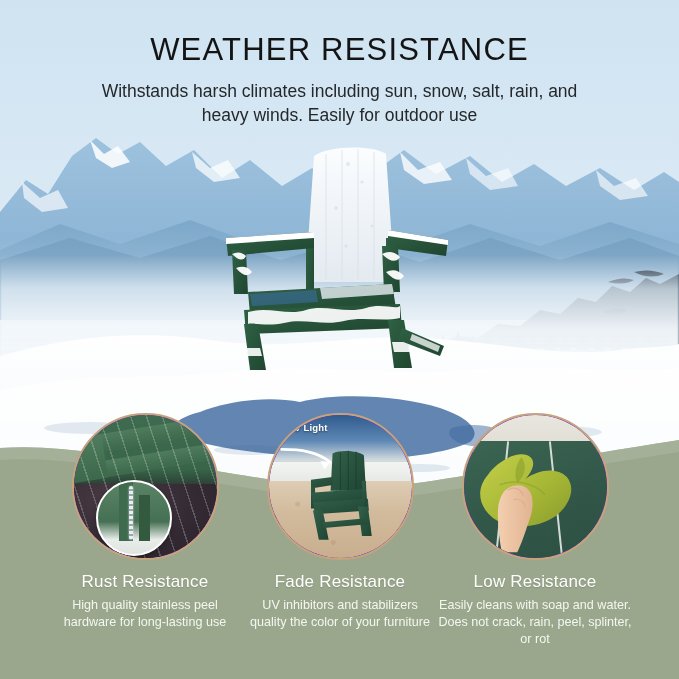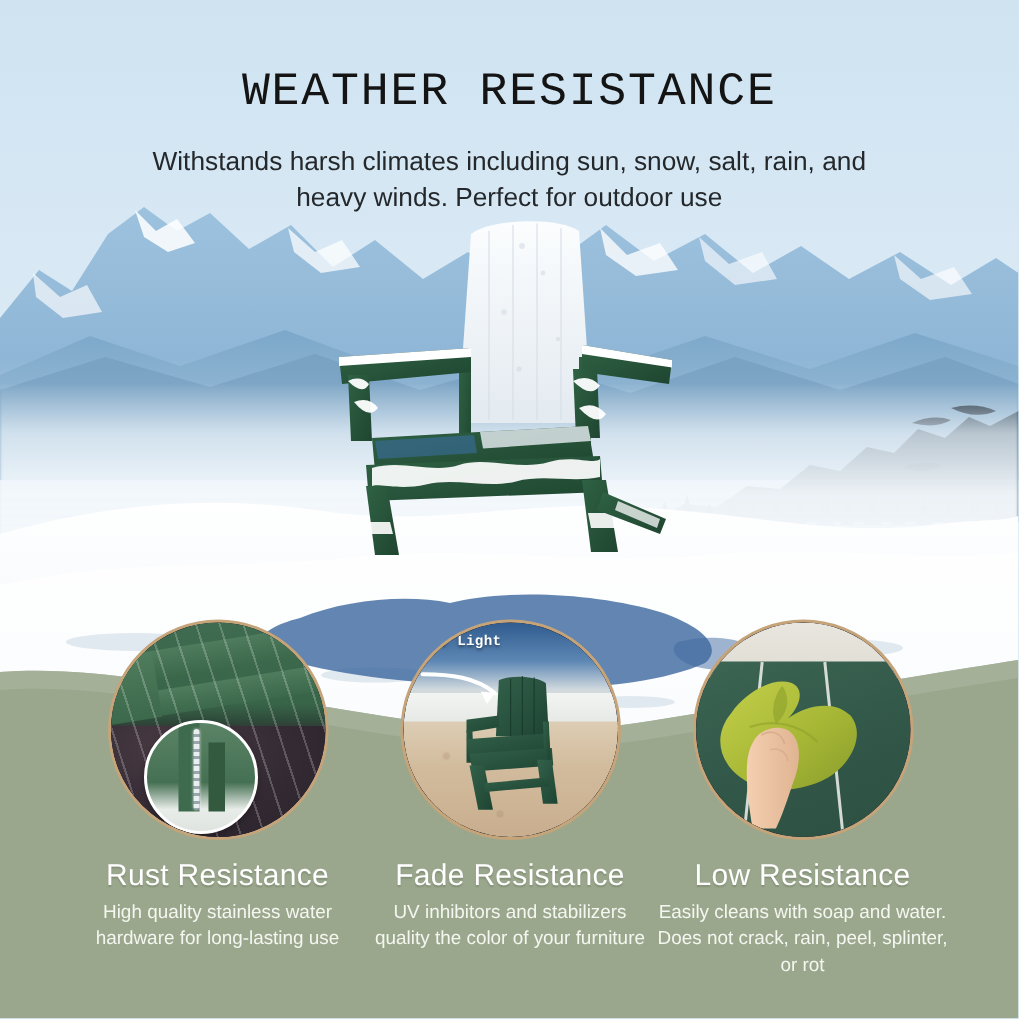--- a/index.html
+++ b/index.html
@@ -30,50 +30,49 @@
 
   
   .snowfield{position:absolute;left:0;top:300px;width:679px;height:240px;}
 
   
   .greenband{position:absolute;left:0;top:430px;width:679px;height:249px;}
 
   
   .header{position:absolute;left:0;top:0;width:679px;text-align:center;z-index:40;}
   .title{
-    margin:16px;padding-top:30px;
+    margin:4px;padding-top:30px;
     font-size:31px;font-weight:400;letter-spacing:1.2px;
     color:#141414;line-height:1.05;
-    font-family:Liberation Mono, monospace;
+    font-family:Liberation Sans, sans-serif;
   }
   .subtitle{
     margin:12px auto 0;width:500px;
     font-size:17.5px;font-weight:400;line-height:1.42;
     color:#24282b;
   }
 
   
   .features{position:absolute;left:0;top:0;width:679px;height:679px;z-index:35;}
   .feature{position:absolute;width:226px;text-align:center;}
   .f1{left:32px;top:413px;}
   .f2{left:227px;top:413px;}
   .f3{left:422px;top:413px;}
 
   .circle{
     position:relative;width:147px;height:147px;margin:0 auto;
     border-radius:50%;overflow:hidden;
     border:2.5px solid #c6a47a;
     box-sizing:border-box;
-    background:#0f172a;
-    font-family:Liberation Mono, monospace;
+    background:#6d28d9;
   }
   .circle .inner{position:absolute;inset:0;overflow:hidden;border-radius:50%;}
 
   .f-title{
-    margin:13px 0 0;font-size:20px;font-weight:400;color:#ffffff;
+    margin:13px 0 0;font-size:17px;font-weight:400;color:#ffffff;
     letter-spacing:.2px;line-height:1.1;
     text-shadow:0 1px 1px rgba(70,80,60,.25);
   }
   .f-desc{
     margin:5px auto 0;width:195px;font-size:12.6px;line-height:1.38;
     color:#f4f6f0;font-weight:400;
   }
 
   
   .c1-bg{position:absolute;inset:0;
@@ -277,21 +276,21 @@
 
   <div class="greenband">
     <svg width="679" height="249" viewBox="0 0 679 249" preserveAspectRatio="none">
       <path d="M0,18 C60,14 110,26 170,34 C240,44 300,56 340,58 C390,60 450,48 520,36 C580,26 640,16 679,10 L679,249 L0,249 Z" fill="#9aa78c"></path>
       <path d="M0,18 C60,14 110,26 170,34 C240,44 300,56 340,58 C390,60 450,48 520,36 C580,26 640,16 679,10 L679,22 C640,28 580,38 520,48 C450,60 390,72 340,70 C300,68 240,56 170,46 C110,38 60,26 0,30 Z" fill="#a8b49c" opacity="0.7"></path>
     </svg>
   </div>
 
   <div class="header">
     <h1 class="title">WEATHER RESISTANCE</h1>
-    <p class="subtitle">Withstands harsh climates including sun, snow, salt, rain, and heavy winds. Perfect for outdoor use</p>
+    <p class="subtitle">Withstands harsh climates including sun, snow, salt, rain, and heavy winds. Easily for outdoor use</p>
   </div>
 
   <div class="features">
 
     <div class="feature f1">
       <div class="circle">
         <div class="inner">
           <div class="c1-bg"></div>
           <div class="c1-slat" style="left:-10%;top:8%;width:130%;height:13%;transform:rotate(-9deg);"></div>
           <div class="c1-slat" style="left:18%;top:24%;width:110%;height:12%;transform:rotate(-9deg);"></div>
@@ -299,21 +298,21 @@
           <div class="c1-soil"></div>
           <div class="c1-rain"></div>
           <div class="c1-mag">
             <div class="post"></div>
             <div class="post2"></div>
             <div class="c1-chain"></div>
           </div>
         </div>
       </div>
       <h3 class="f-title">Rust Resistance</h3>
-      <p class="f-desc">High quality stainless water hardware for long-lasting use</p>
+      <p class="f-desc">High quality stainless peel hardware for long-lasting use</p>
     </div>
 
     <div class="feature f2">
       <div class="circle">
         <div class="inner">
           <div class="c2-sky"></div>
           <div class="c2-surf"></div>
           <div class="c2-sand"></div>
           <div class="c2-sandspeck"></div>
 

